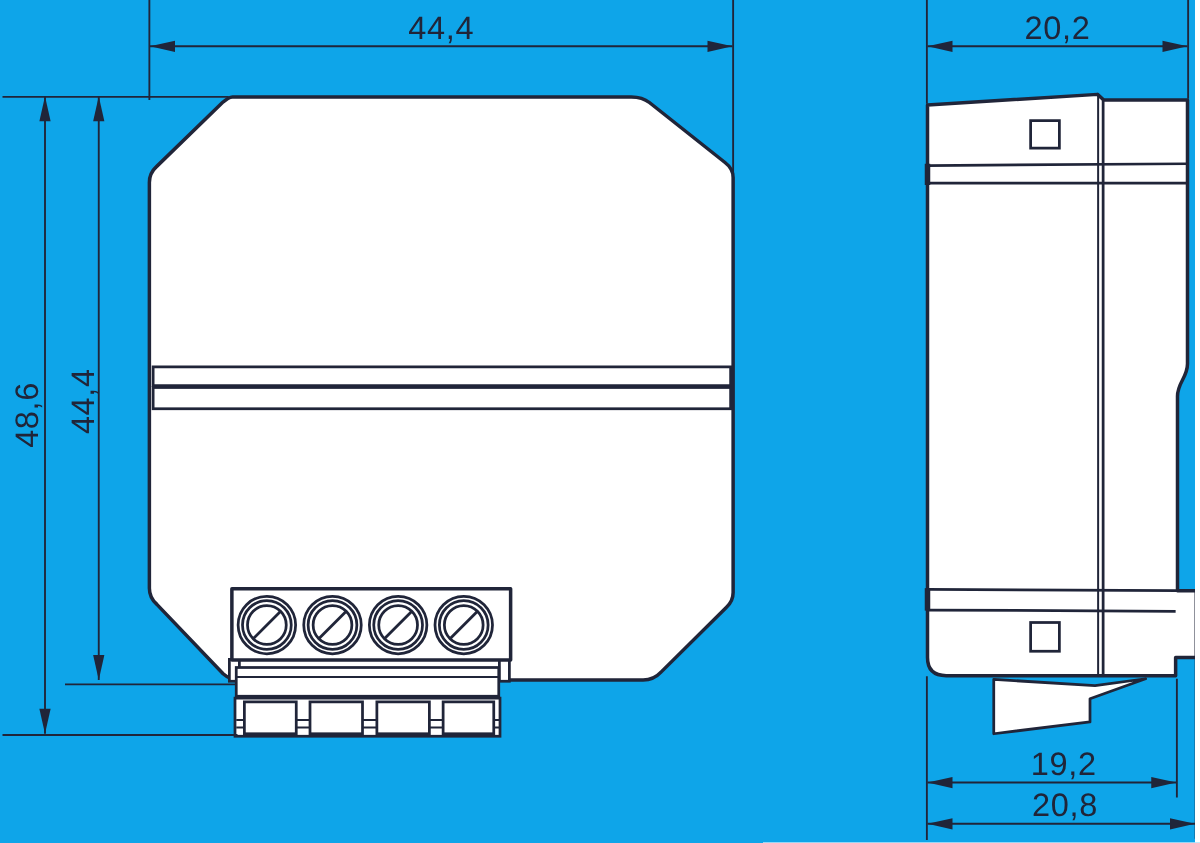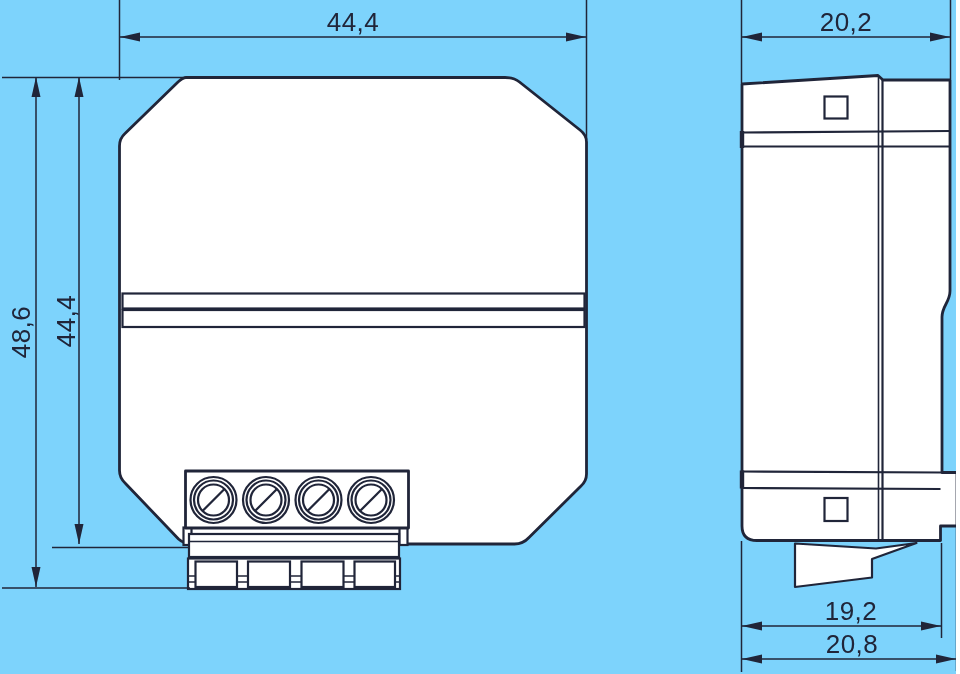--- a/index.html
+++ b/index.html
@@ -1,20 +1,20 @@
 <!DOCTYPE html>
 <html><head>
 <meta charset="utf-8">
 <style>
   html, body { margin: 0; padding: 0; background: #ffffff; }
   .canvas {
     position: relative;
     width: 956px;
     height: 674px;
-    background: #7dd3fc;
+    background: #0ea5e9;
     overflow: hidden;
   }
   svg { display: block; }
   text {
     font-family: "Liberation Sans", "DejaVu Sans", sans-serif;
     font-size: 26px;
     letter-spacing: 0.5px;
     fill: #202539;
   }
   .outline  { fill: #ffffff; stroke: #202539; stroke-width: 2.8; stroke-linejoin: round; }

